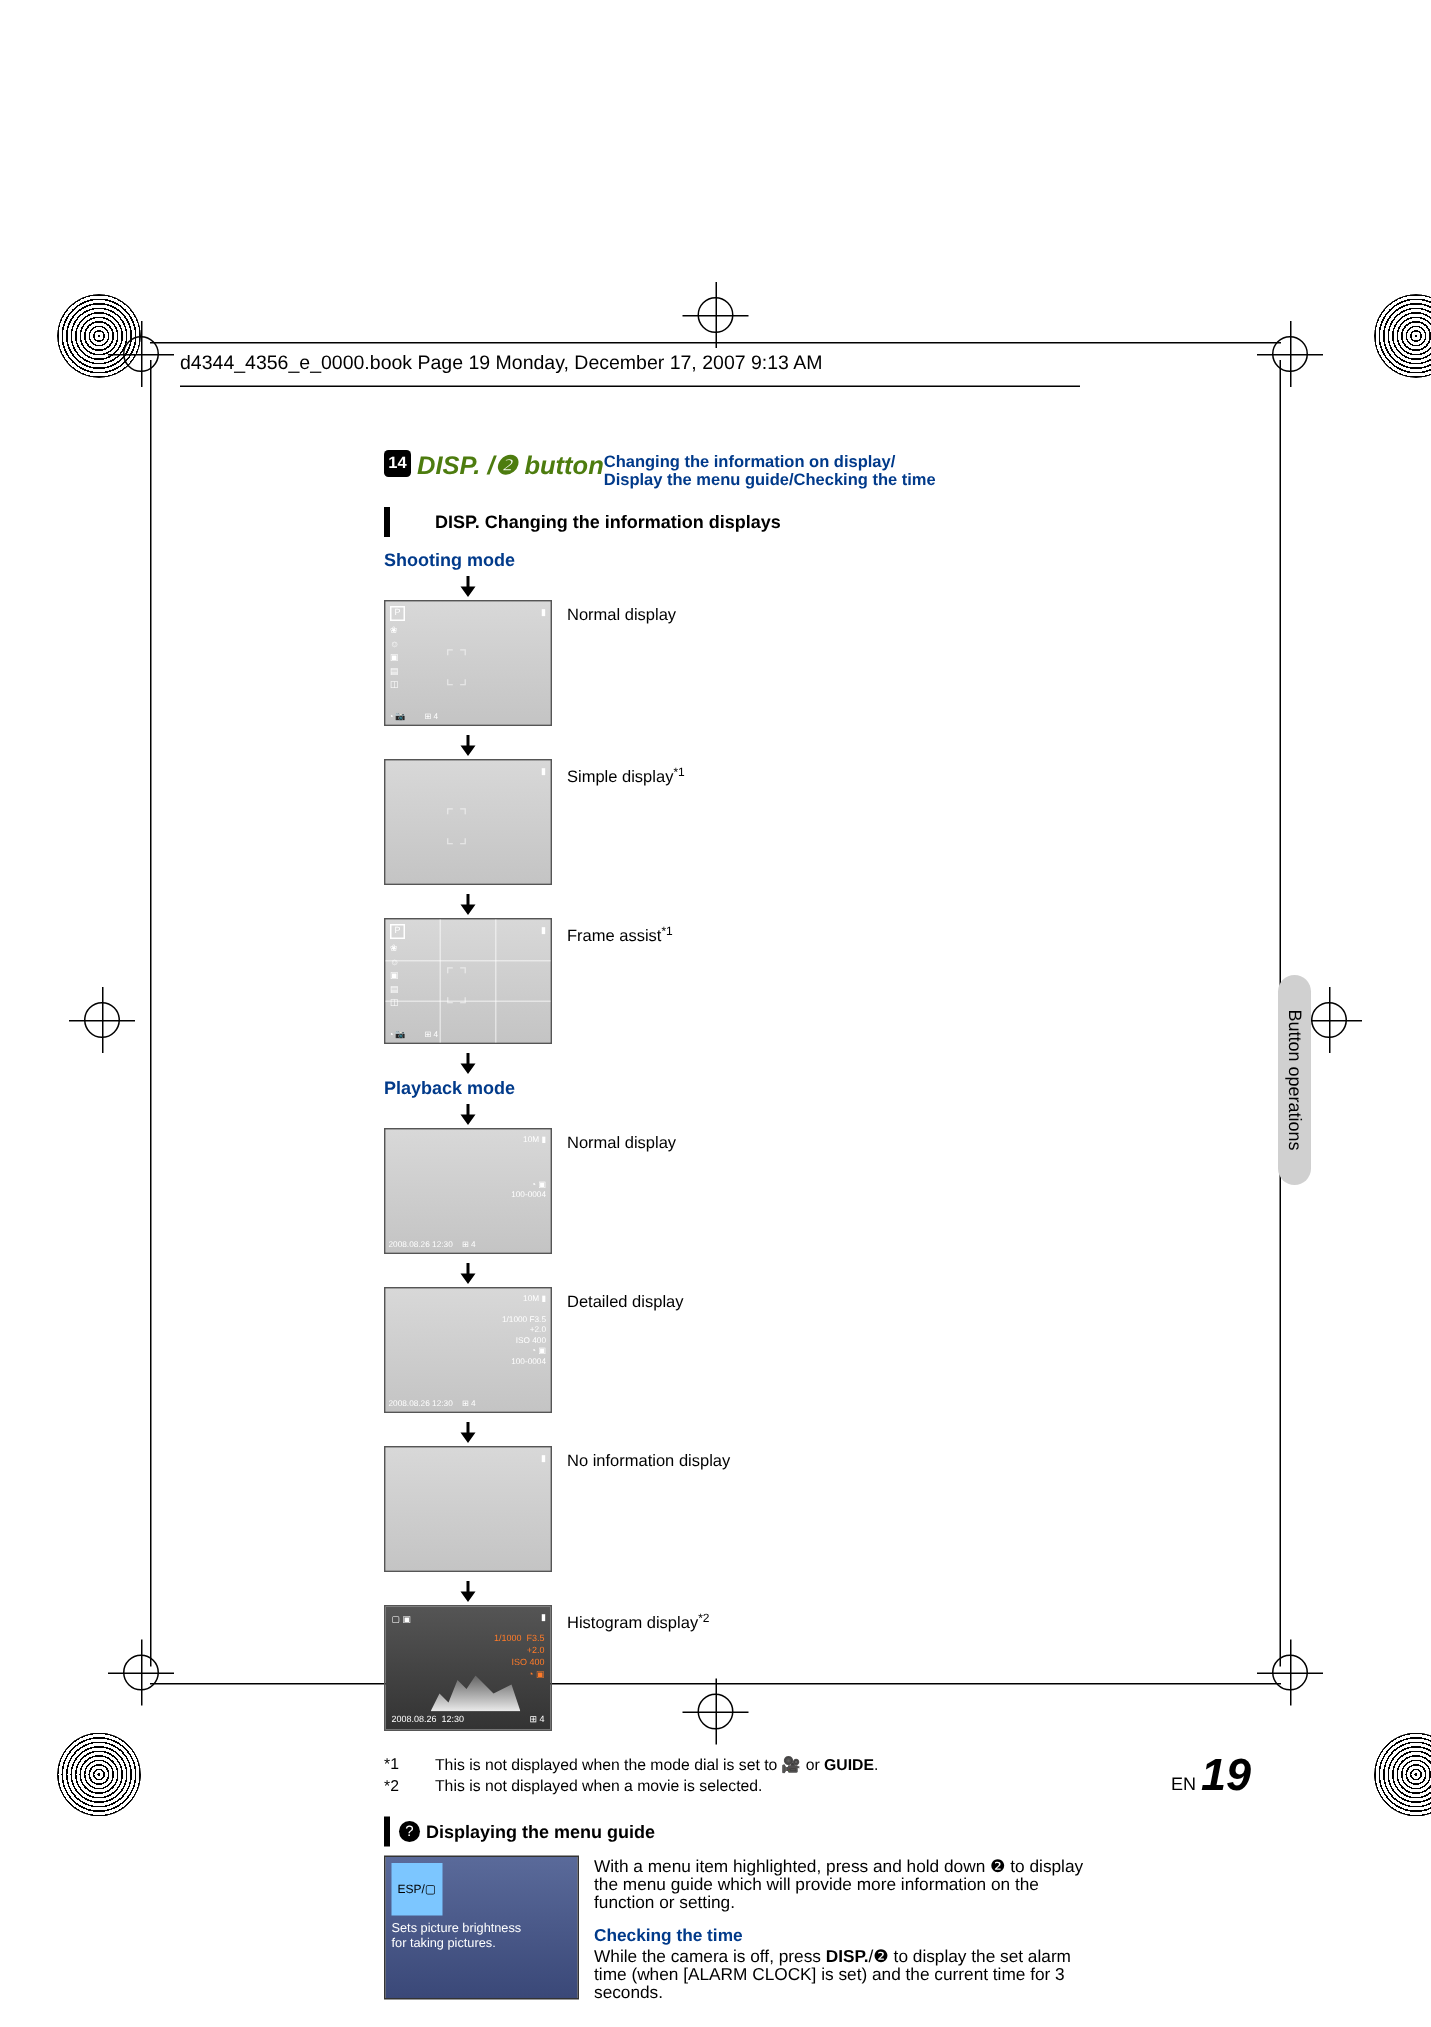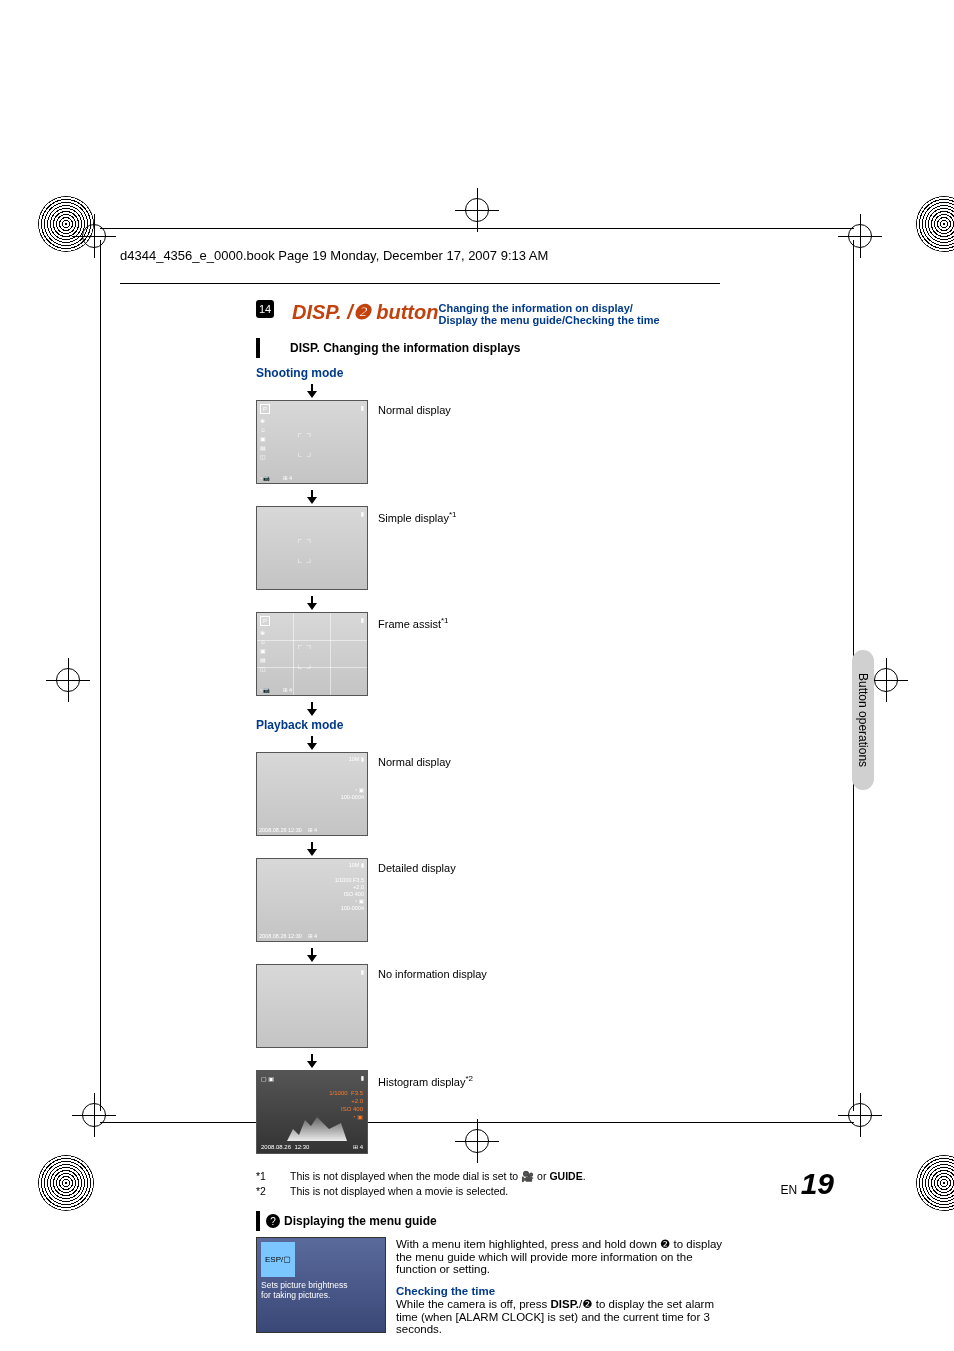--- a/index.html
+++ b/index.html
@@ -25,35 +25,34 @@
   }
   .crop-cross::before { left: 50%; top: -2px; width: 1px; height: 44px; }
   .crop-cross::after { top: 50%; left: -2px; height: 1px; width: 44px; }
   .crop-cross .ring { width: 24px; height:24px; border:1px solid #000; border-radius:50%; position:absolute; left:8px; top:8px;}
   .crop-line-h { position:absolute; height:1px; background:#000; }
   .crop-line-v { position:absolute; width:1px; background:#000; }
   .book-header {
     position:absolute; left: 120px; top: 234px;
     font-size: 13px; width: 600px;
     border-bottom: 1px solid #000;
-    padding-bottom: 20px;
-    margin-top: 14px;
+    padding-bottom: 8px;
   }
   .content {
     position: absolute;
     left: 256px; top: 300px;
     width: 480px;
   }
   .title-row { display: flex; align-items: flex-start; }
   .num-box {
     width: 18px; height: 18px; border-radius: 3px;
     background: #000; color: #fff; display:flex; align-items:center; justify-content:center;
-    font-size: 11px; font-weight: normal; margin-right: 18px;
-  }
-  .title-main { font-weight: bold; font-style: italic; font-size: 20px; color: #c2410c; }
+    font-size: 11px; font-weight: bold; margin-right: 4px;
+  }
+  .title-main { font-weight: bold; font-style: italic; font-size: 17px; color: #4d7c0f; }
   .title-sub { text-align: left; color: #013a8a; font-weight: bold; font-size: 11px; flex: 1; padding-top:2px;}
   .section-row { display:flex; align-items:center; margin-top: 12px; }
   .tab-indicator {
     width: 4px; height: 20px; background: #000; margin-right: 6px;
   }
   .section-title { font-weight: bold; font-size: 12px; padding-left: 24px; }
   .section-title .disp { font-style: normal; font-weight: bold; }
   .body-text { font-size: 11.5px; margin-top: 4px; }
   .mode-row { display:flex; margin-top:8px;flex-direction:column; }
   .mode-col { flex:1; }

